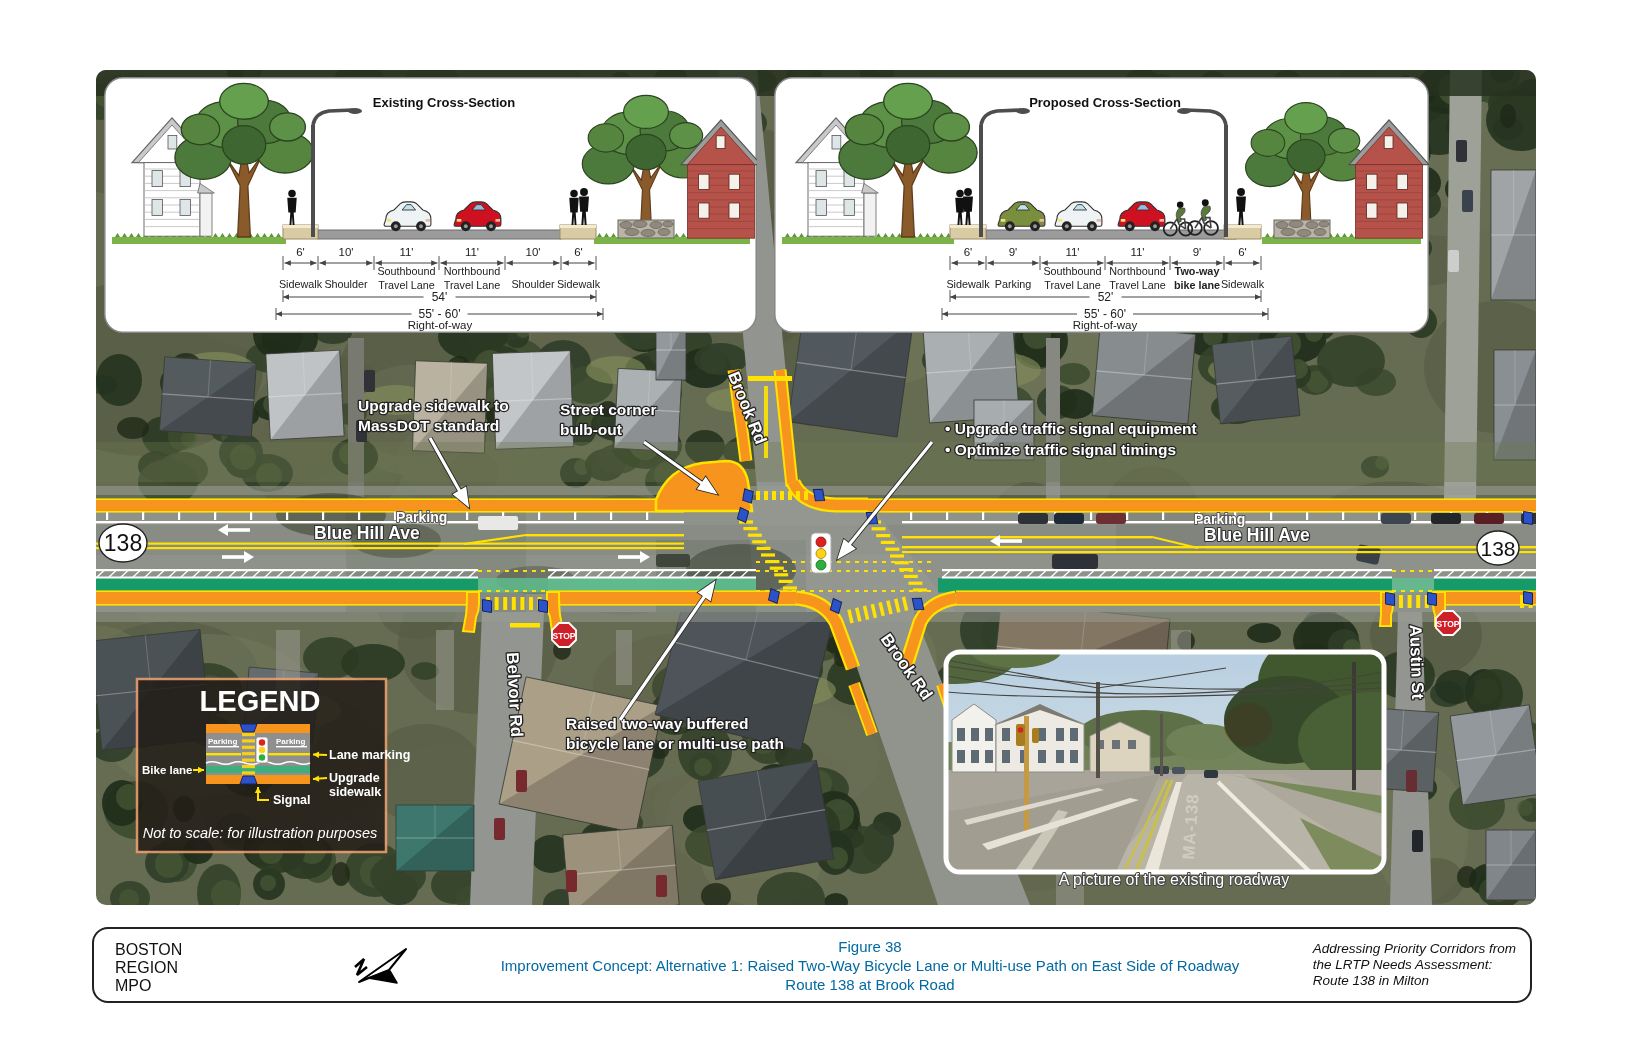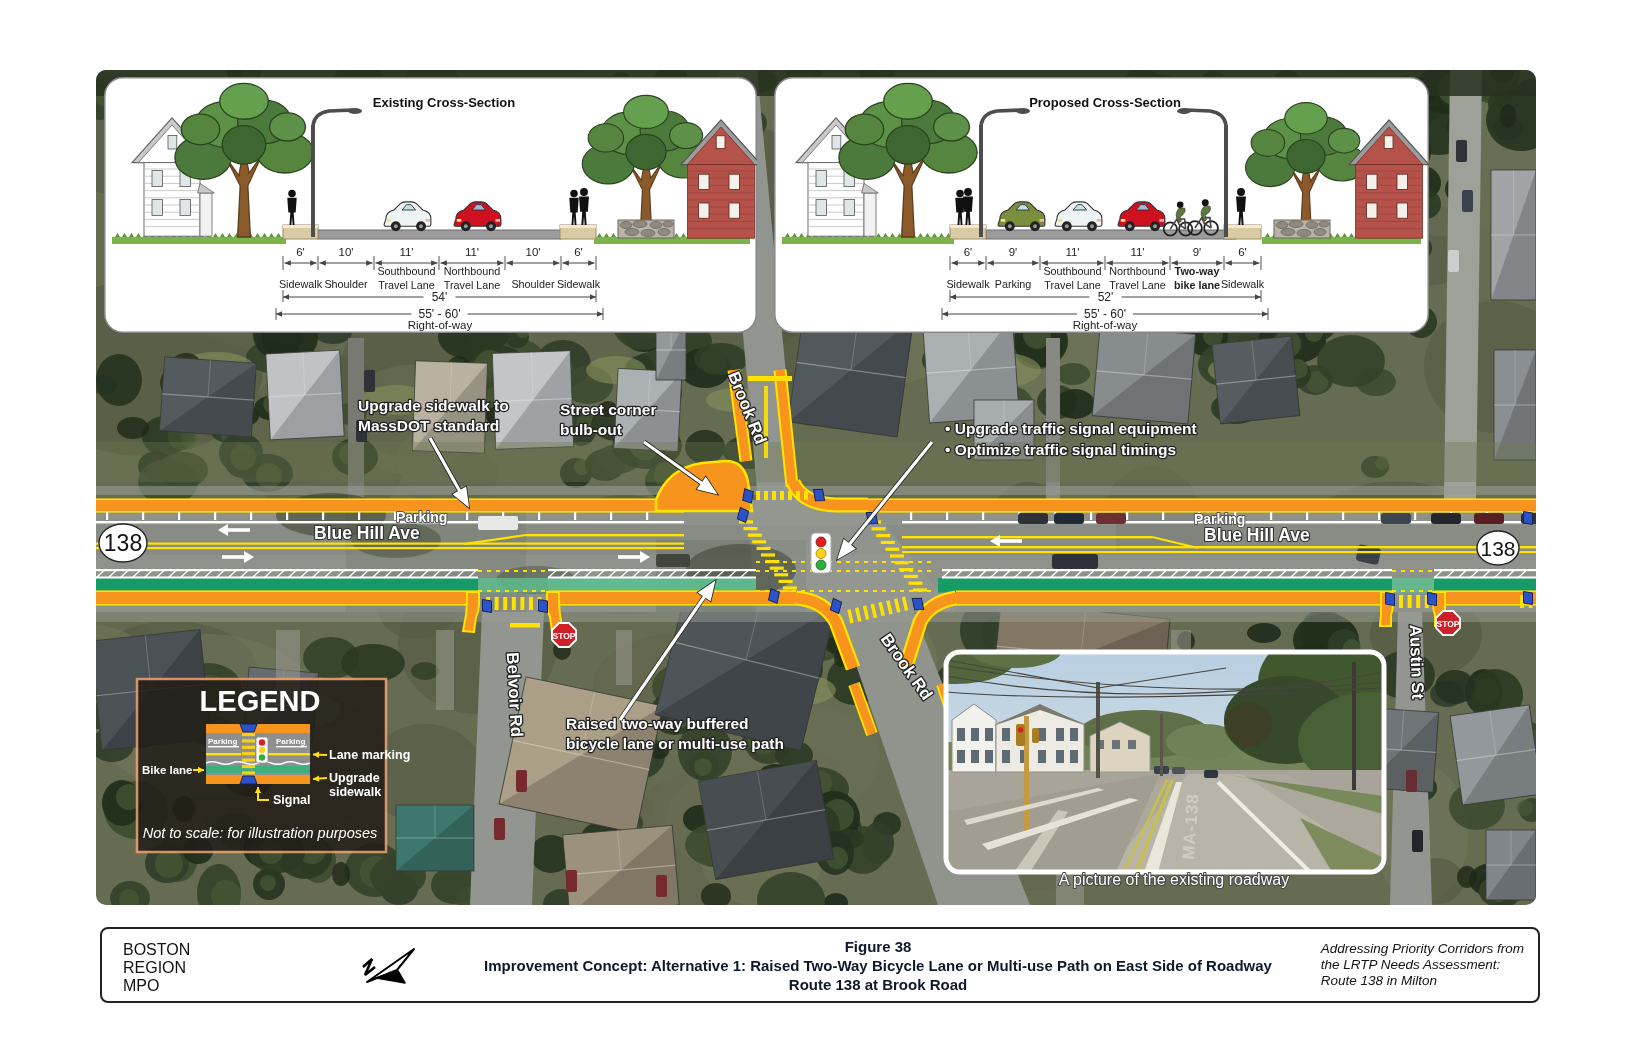--- a/index.html
+++ b/index.html
@@ -1,22 +1,22 @@
 <!DOCTYPE html>
 <html><head><meta charset="utf-8"><title>Figure 38</title><style>
 *{margin:0;padding:0;box-sizing:border-box}
 html,body{width:1632px;height:1056px;background:#fff;font-family:"Liberation Sans",sans-serif;overflow:hidden}
 .page{position:relative;width:1632px;height:1056px}
 svg.map{position:absolute;left:96px;top:70px}
 svg.p1{position:absolute;left:104px;top:77px}
 svg.p2{position:absolute;left:774px;top:77px}
-.footer{position:absolute;left:100px;top:927px;width:1440px;height:76px;border:2px solid #222;border-radius:8px;background:#fff}
+.footer{position:absolute;left:92px;top:927px;width:1440px;height:76px;border:2px solid #222;border-radius:16px;background:#fff}
 .mpo{position:absolute;left:21px;top:12px;font-size:16px;color:#111;line-height:18px}
 .narrow{position:absolute;left:258px;top:16px}
-.ftitle{position:absolute;left:356px;top:8px;width:840px;text-align:center;font-size:15px;font-weight:bold;color:#0f172a;line-height:19px}
+.ftitle{position:absolute;left:356px;top:8px;width:840px;text-align:center;font-size:15px;font-weight:normal;color:#0369a1;line-height:19px}
 .fright{position:absolute;right:14px;top:12px;text-align:left;font-style:italic;font-size:13.5px;color:#111;line-height:16px}
 </style></head>
 <body>
 <div class="page">
 <svg class="map" width="1440" height="835" viewBox="0 0 1440 835" font-family="Liberation Sans, sans-serif">
       <defs>
         <clipPath id="mclip">
           <rect width="1440" height="835" rx="10"></rect>
         </clipPath>
       </defs>

